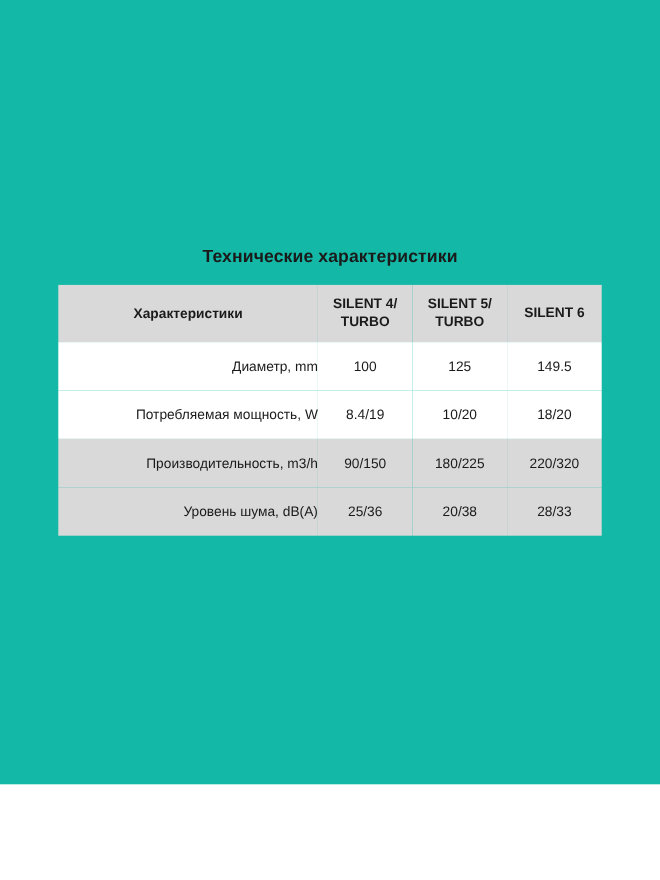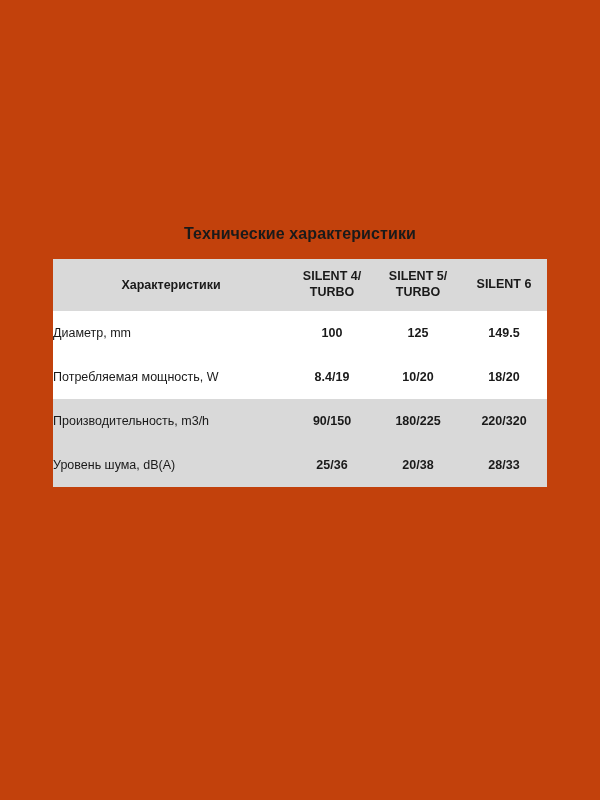--- a/index.html
+++ b/index.html
@@ -13,22 +13,22 @@
     font-family: "Liberation Sans", sans-serif;
     color: #1a1a1a;
     position: relative;
     overflow: hidden;
   }
   .sheet {
     position: absolute;
     left: 0;
     top: 0;
     width: 600px;
-    height: 800px;
-    background: #c2410c;
+    height: 713px;
+    background: #14b8a6;
   }
   .title {
     position: absolute;
     left: 0;
     top: 225px;
     width: 600px;
     text-align: center;
     font-size: 16px;
     font-weight: bold;
     color: #1a1a1a;
@@ -78,28 +78,28 @@
     font-size: 12.5px;
     vertical-align: middle;
   }
   tbody tr.shaded td {
     background: #d9d9d9;
   }
   tbody tr.plain td {
     background: #ffffff;
   }
   td.param {
-    text-align: left;
+    text-align: right;
     padding-left: 14px;
     color: #1a1a1a;
     font-weight: normal;
   }
   td.val {
     text-align: center;
-    font-weight: bold;
+    font-weight: normal;
     color: #1a1a1a;
   }
 </style>
 </head>
 <body>
 
 <div class="sheet">
 
   <div class="title">Технические характеристики</div>
 

